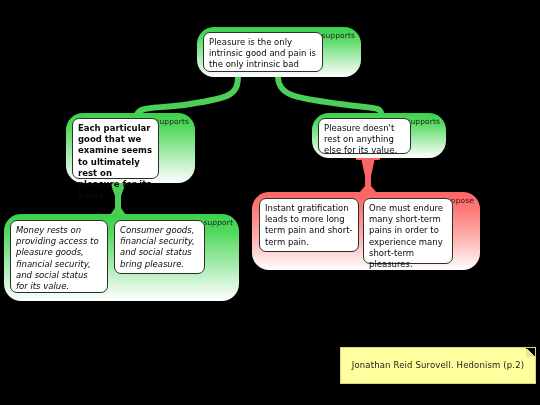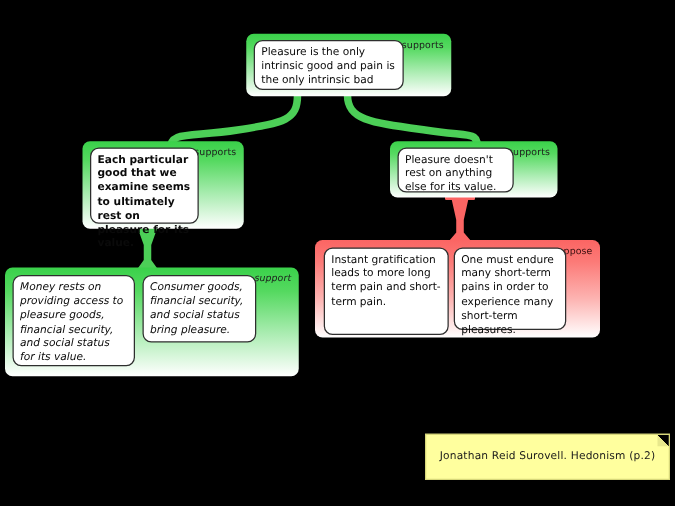--- a/index.html
+++ b/index.html
@@ -20,21 +20,21 @@
   #connectors {
     position: absolute;
     left: 0; top: 0;
     width: 540px; height: 405px;
     pointer-events: none;
   }
 
   
   .group {
     position: absolute;
-    border-radius: 6px;
+    border-radius: 17px;
     box-sizing: border-box;
   }
   .group.support {
     background: linear-gradient(to bottom, #3ad14a 0%, #55d960 22%, #a9ecb0 60%, #ffffff 100%);
   }
   .group.oppose {
     background: linear-gradient(to bottom, #fb6563 0%, #fc7a77 22%, #fdb3b1 60%, #ffffff 100%);
   }
 
   .group-label {
@@ -127,21 +127,21 @@
   </div>
 
   <div class="group support" style="left:4px; top:214px; width:235px; height:87px;font-style:italic;">
     <span class="group-label">support</span>
     <div class="claim" style="left:6px; top:6px; width:98px; height:73px;">Money rests on providing access to pleasure goods, financial security, and social status for its value.</div>
     <div class="claim" style="left:110px; top:6px; width:91px; height:54px;">Consumer goods, financial security, and social status bring pleasure.</div>
   </div>
 
   <div class="group oppose" style="left:252px; top:192px; width:228px; height:78px;">
     <span class="group-label">oppose</span>
-    <div class="claim" style="left:7px; top:6px; width:100px; height:70px;">Instant gratification leads to more long term pain and short-term pain.</div>
+    <div class="claim" style="left:7px; top:6px; width:100px; height:54px;">Instant gratification leads to more long term pain and short-term pain.</div>
     <div class="claim" style="left:111px; top:6px; width:90px; height:66px;">One must endure many short-term pains in order to experience many short-term pleasures.</div>
   </div>
 
   <div id="source-note">
     <div class="fold"></div>
     <div class="note-text">Jonathan Reid Surovell. Hedonism (p.2)</div>
   </div>
 
 </div>
 

